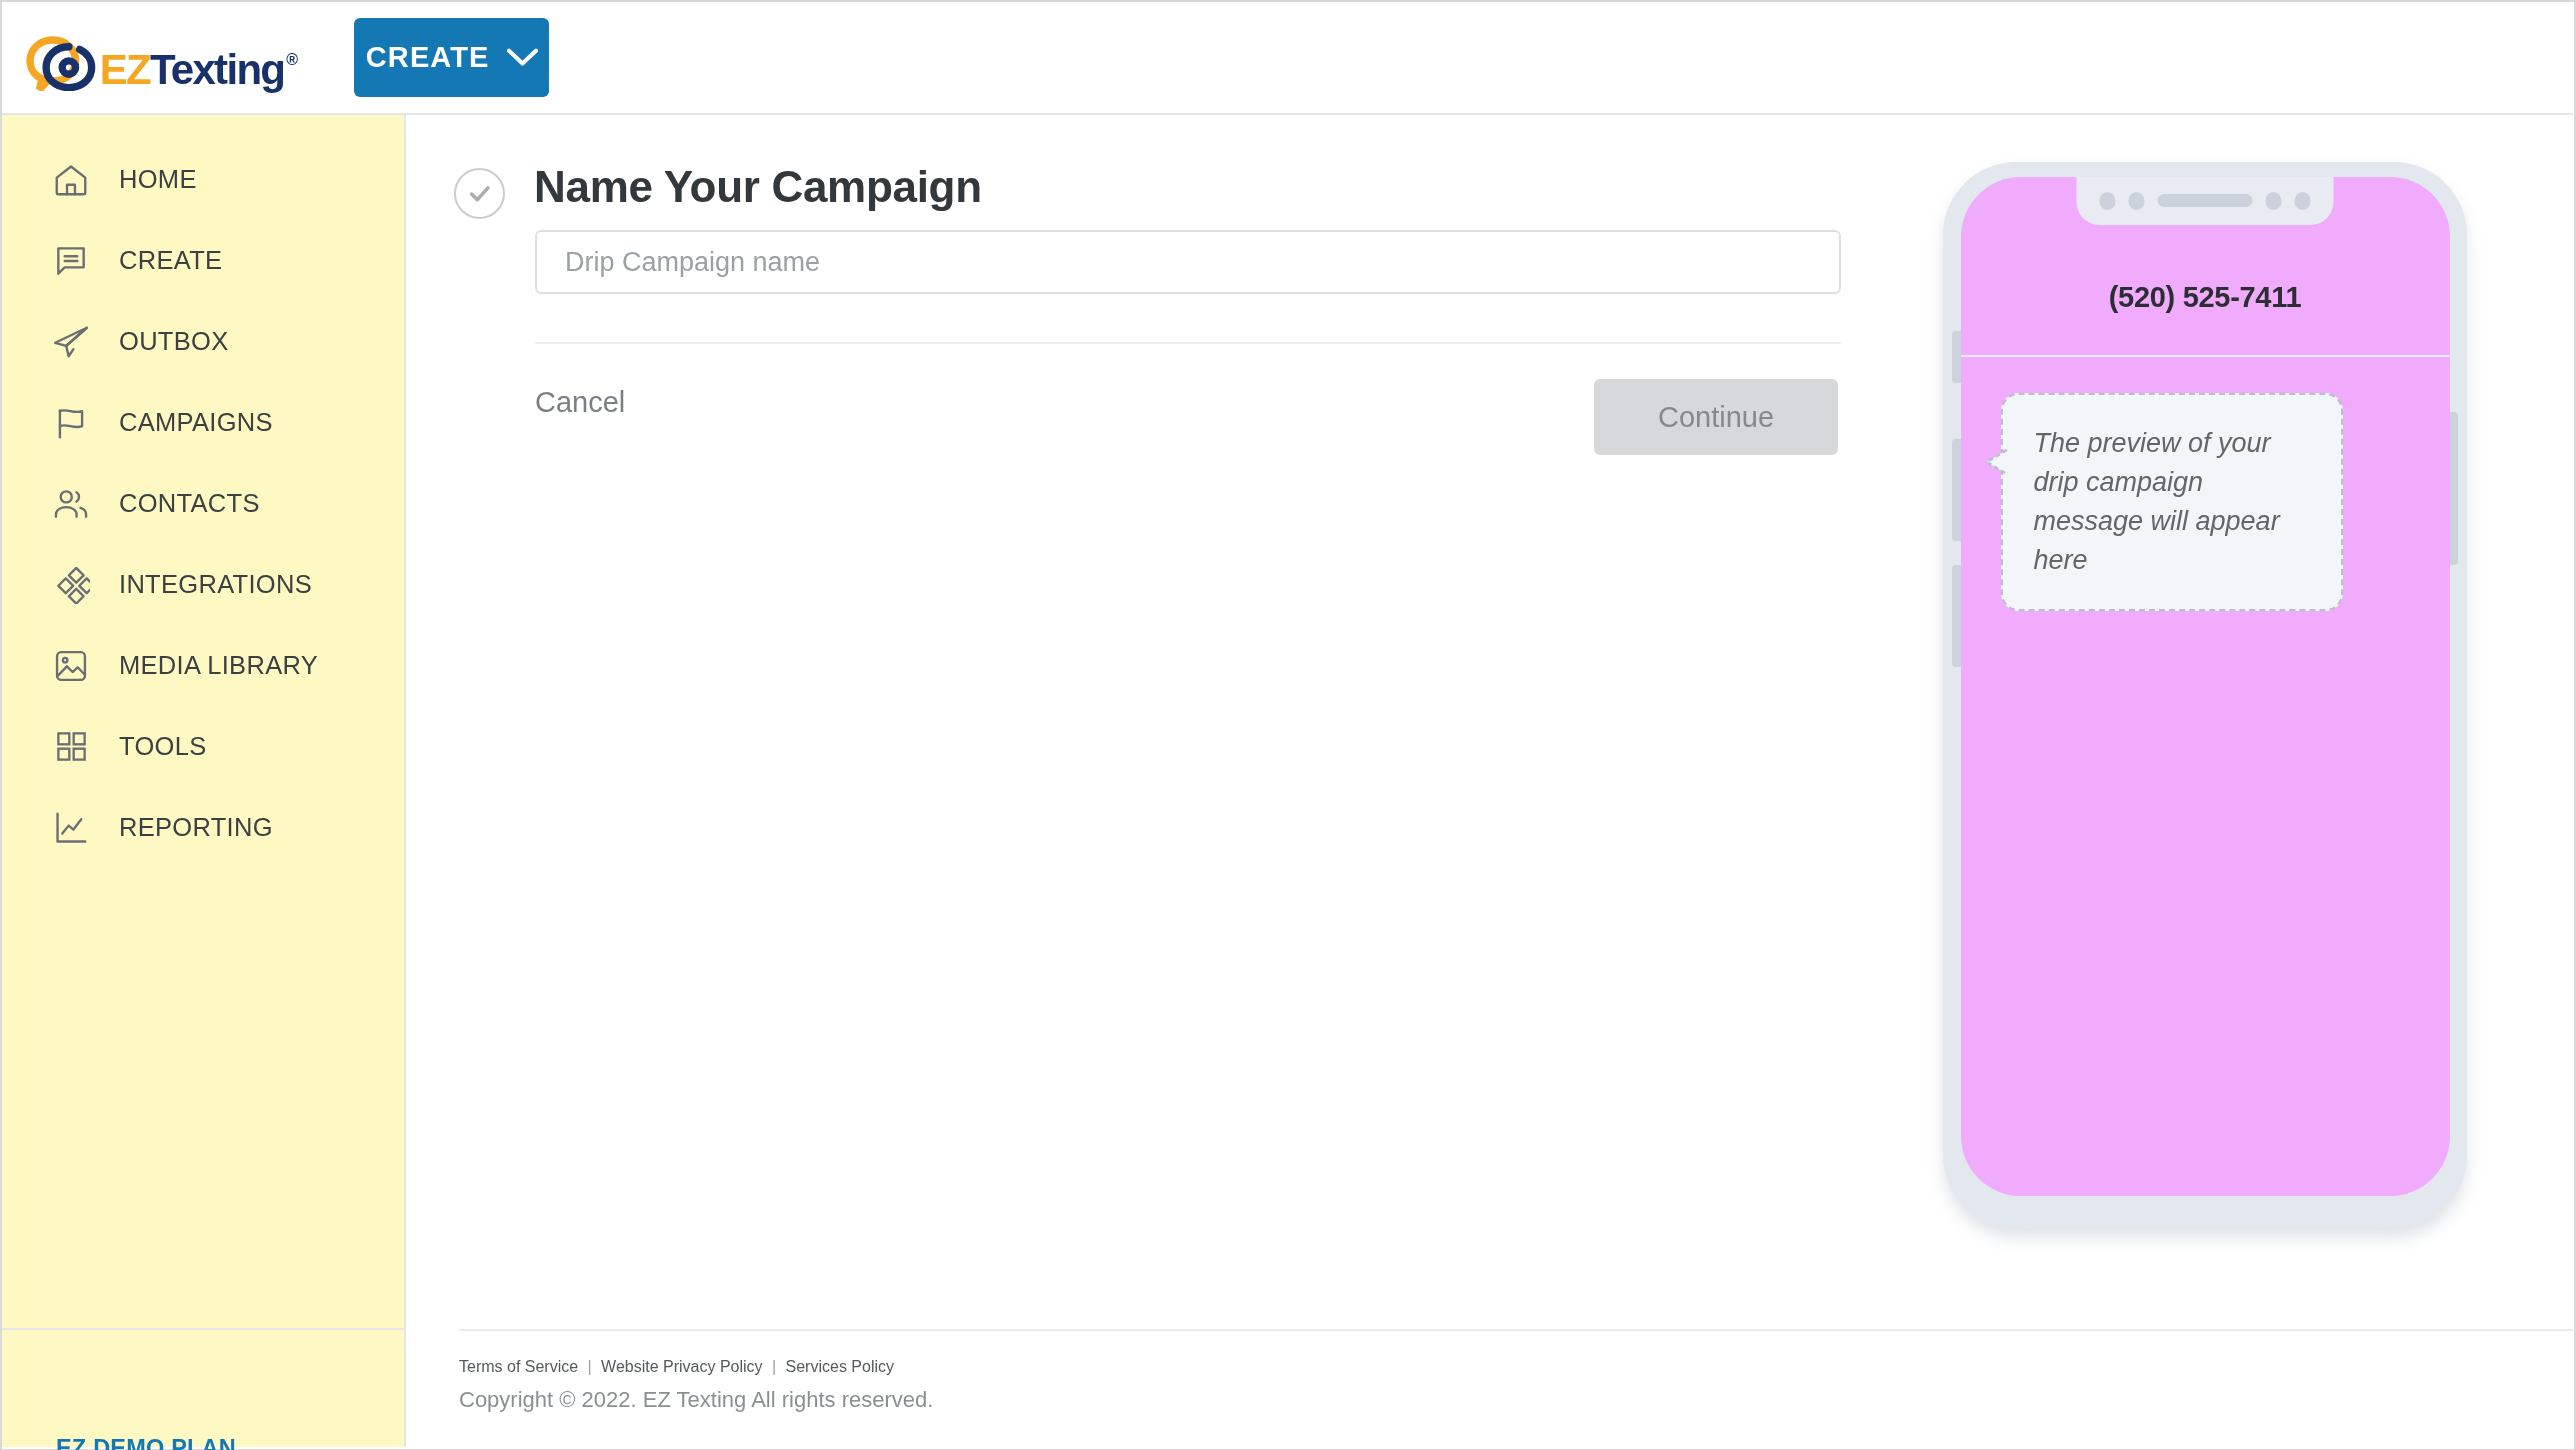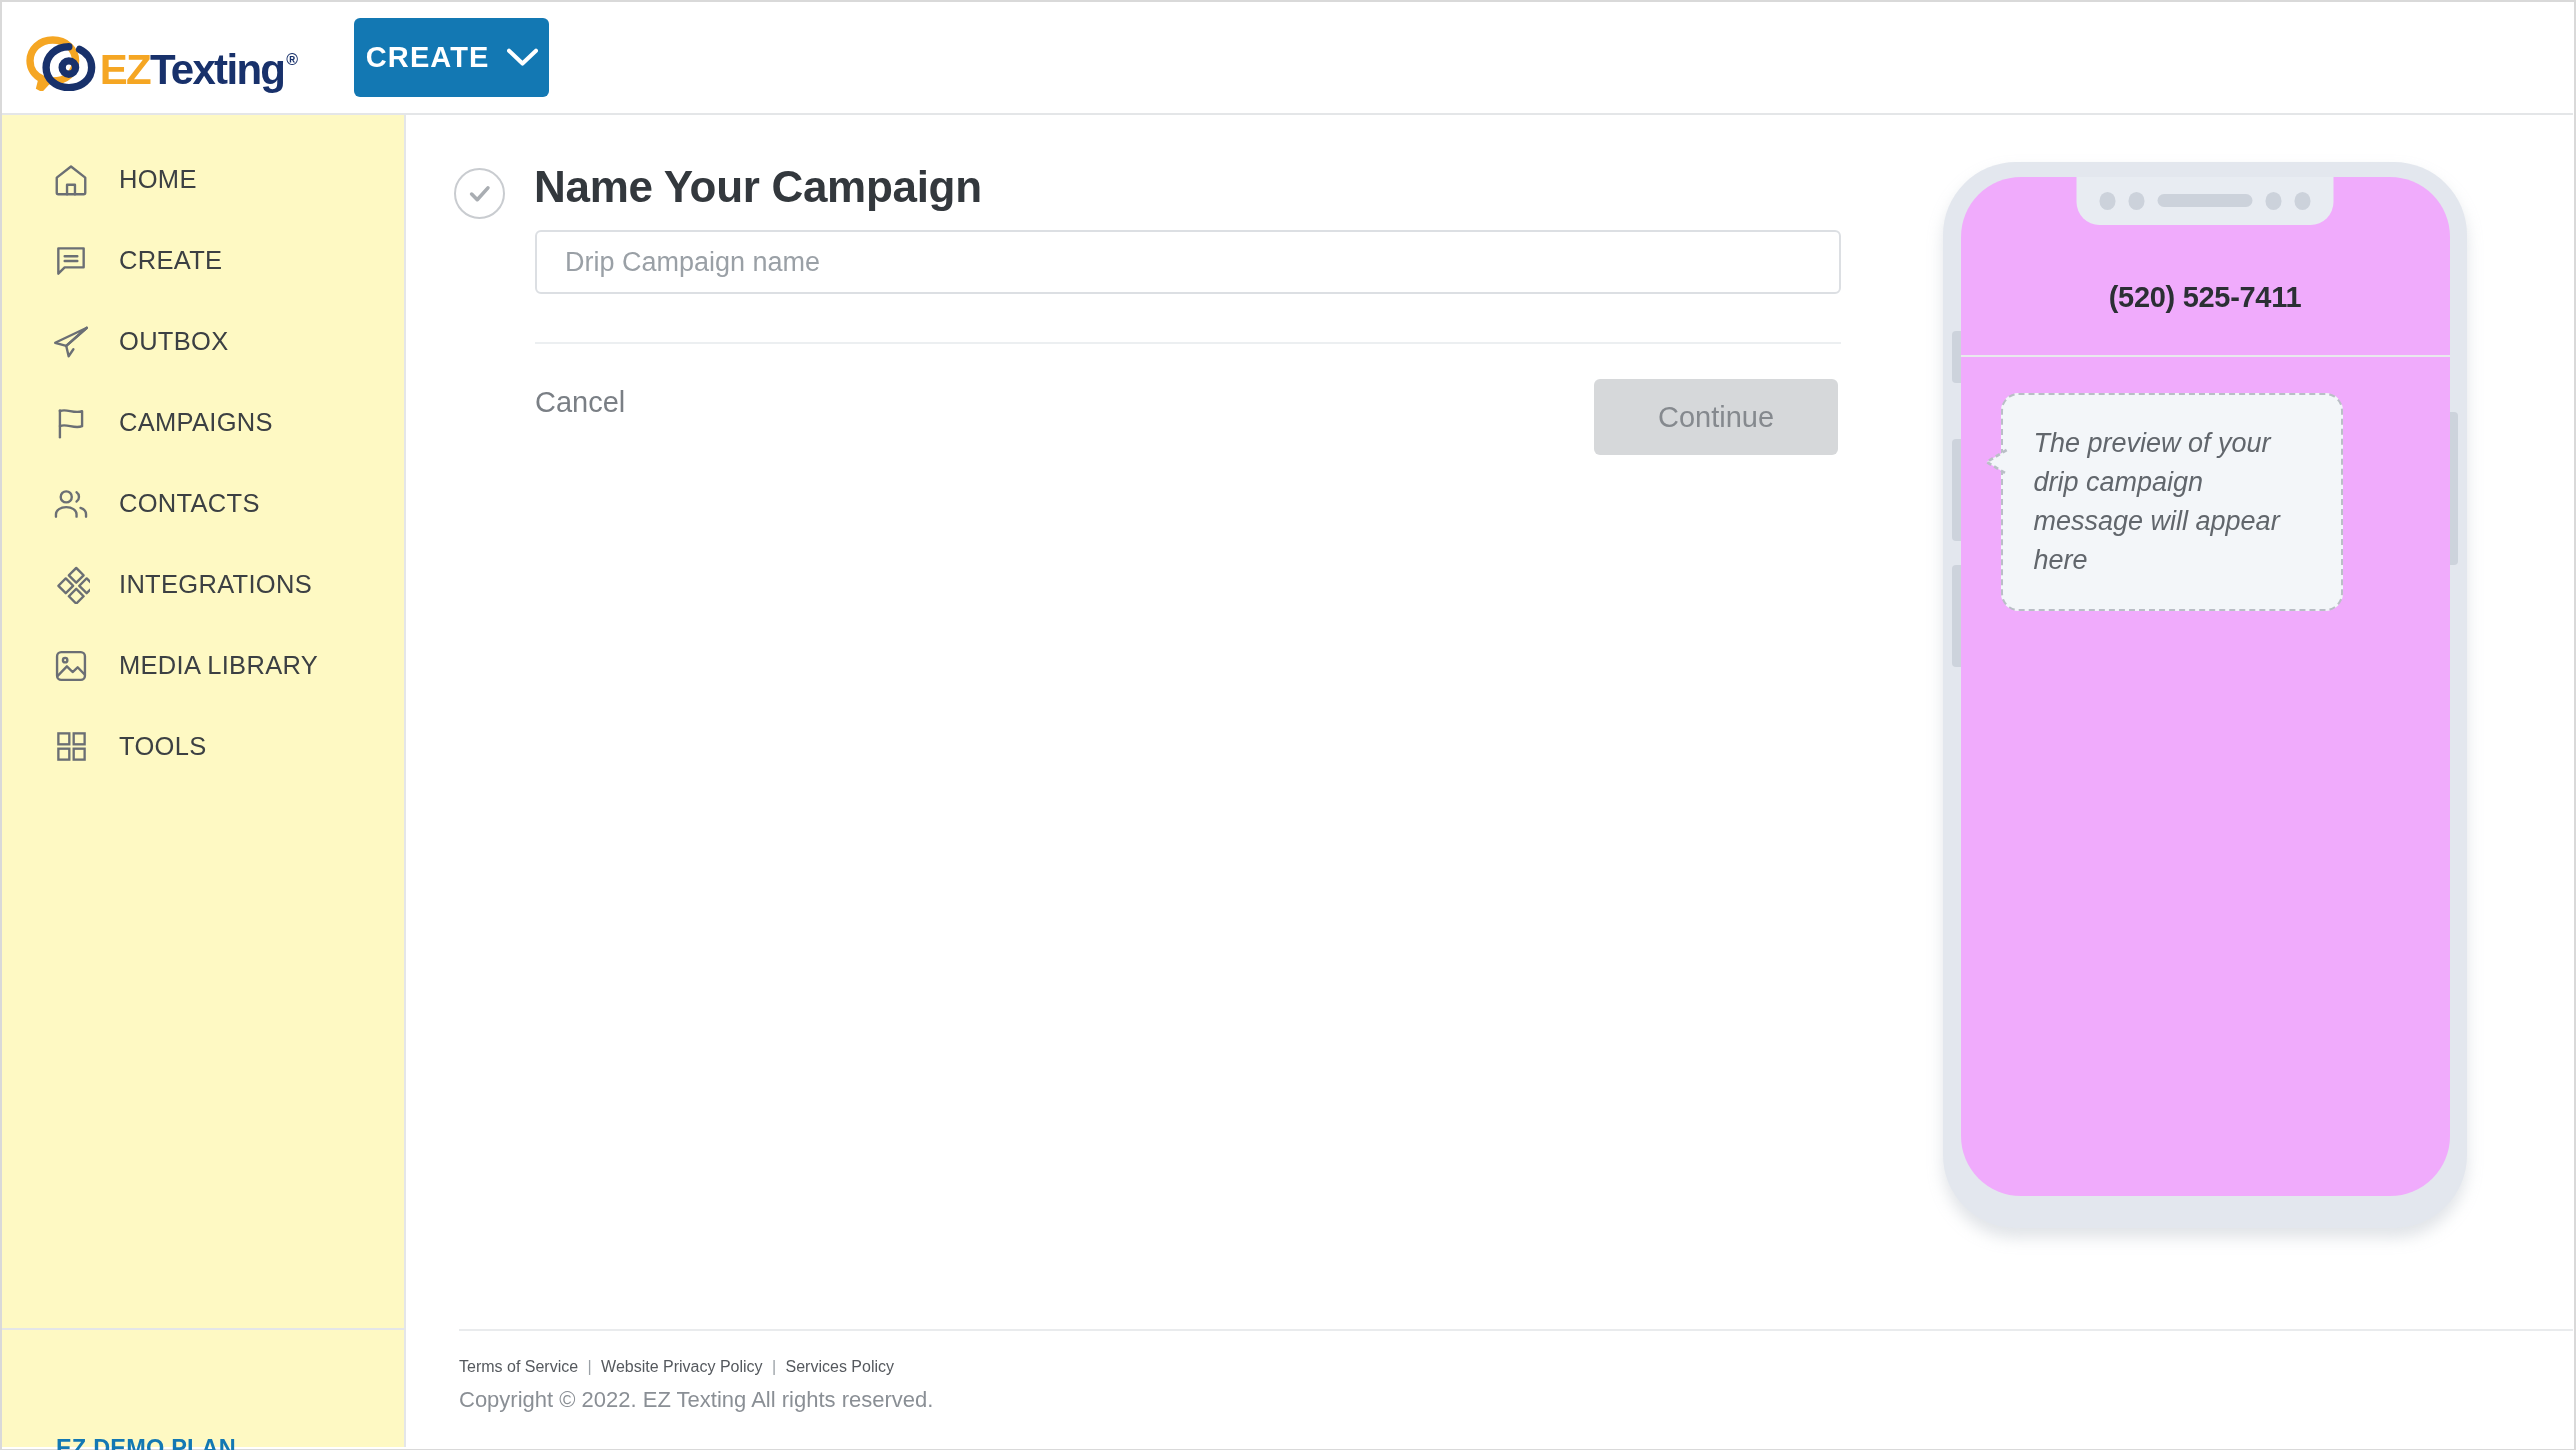--- a/index.html
+++ b/index.html
@@ -424,20 +424,29 @@
           <svg width="35" height="35" viewBox="0 0 24 24" fill="none" stroke="currentColor" stroke-width="1.6">
             <rect x="3" y="3" width="7.5" height="7.5"></rect>
             <rect x="13.5" y="3" width="7.5" height="7.5"></rect>
             <rect x="3" y="13.5" width="7.5" height="7.5"></rect>
             <rect x="13.5" y="13.5" width="7.5" height="7.5"></rect>
           </svg>
         </span>
         <span class="nav-label">TOOLS</span>
       </div>
 
+      <div class="nav-item">
+        <span class="nav-icon">
+          <svg width="38" height="38" viewBox="0 0 24 24" fill="none" stroke="currentColor" stroke-width="1.5" stroke-linecap="round" stroke-linejoin="round">
+            <path d="M3.5 3 V20.5 H21"></path>
+            <path d="M6.5 15.5 L10.5 10.5 L13.5 13 L18.5 6.5"></path>
+          </svg>
+        </span>
+        <span class="nav-label">REPORTING</span>
+      </div>
 
     </nav>
 
     <div id="plan-divider"></div>
     <div id="plan-block">
       <div id="plan-name">EZ DEMO PLAN</div>
 
     </div>
   </div>
 

